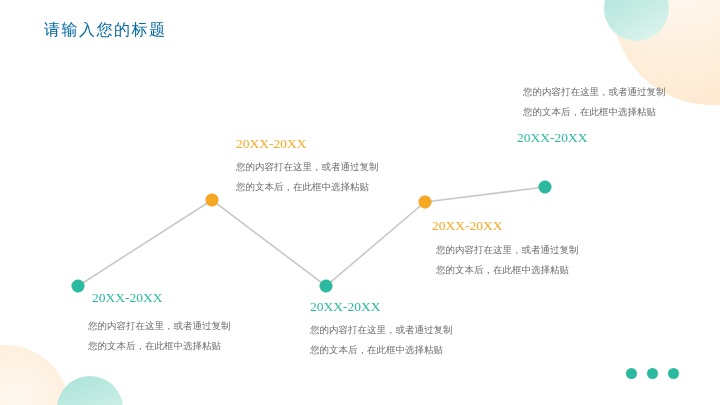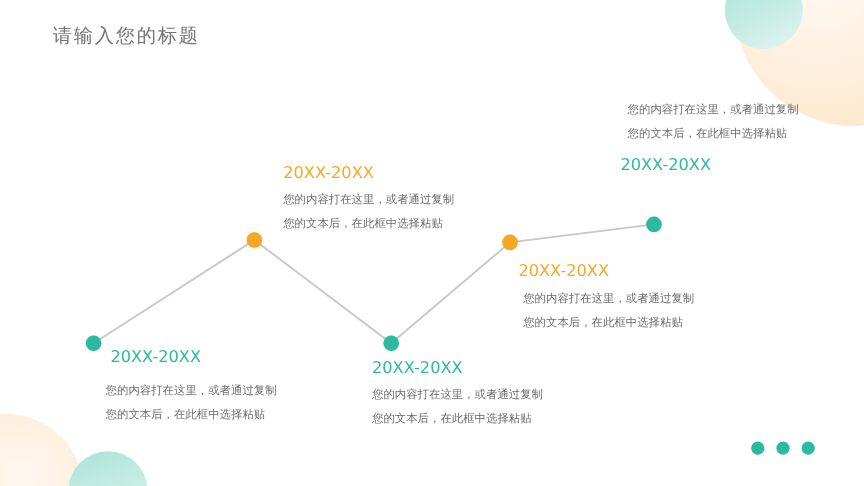--- a/index.html
+++ b/index.html
@@ -9,30 +9,30 @@
   .deco { position:absolute; border-radius:50%; }
   .deco-peach-tr { left:612px; top:-95px; width:200px; height:200px;
     background:radial-gradient(circle at 35% 35%, #fffaf3 0%, #fde7cc 70%, #fcdcb8 100%); opacity:0.9; }
   .deco-teal-tr { left:604px; top:-24px; width:65px; height:65px;
     background:linear-gradient(150deg, #a9e3d8 0%, #c9ede5 60%, #e4f6f1 100%); }
   .deco-peach-bl { left:-60px; top:345px; width:130px; height:130px;
     background:radial-gradient(circle at 60% 40%, #fff8ef 0%, #fde6cb 80%); opacity:0.9; }
   .deco-teal-bl { left:57px; top:376px; width:66px; height:66px;
     background:linear-gradient(160deg, #a9e3d8 0%, #cbeee6 60%, #e6f7f2 100%); }
 
-  .title { position:absolute; left:44px; top:20px; font-size:16px; color:#737373; letter-spacing:1.5px; }
+  .title { position:absolute; left:44px; top:20px; font-size:16px; color:#0369a1; letter-spacing:1.5px; }
 
   svg.line { position:absolute; left:0; top:0; }
 
   .node { position:absolute; width:13px; height:13px; border-radius:50%; transform:translate(-50%,-50%);
           box-shadow:0 0 2px rgba(0,0,0,0.12); }
   .node.teal { background:#2bbaa0; }
   .node.orange { background:#f7a823; }
 
-  .item { position:absolute; }
+  .item { position:absolute;font-family:Liberation Serif, serif; }
   .item .date { font-size:13.5px; letter-spacing:0px; line-height:16px; }
   .item .date.teal { color:#2bbaa0; }
   .item .date.orange { color:#f7a823; }
   .item .desc { font-size:9.5px; color:#6b6b6b; line-height:20px; white-space:nowrap; }
 
   .dots { position:absolute; left:626px; top:368px; display:flex; gap:10px; }
   .dots span { width:11px; height:11px; border-radius:50%; background:#2bbaa0; display:block; }
 </style>
 </head>
 <body>

